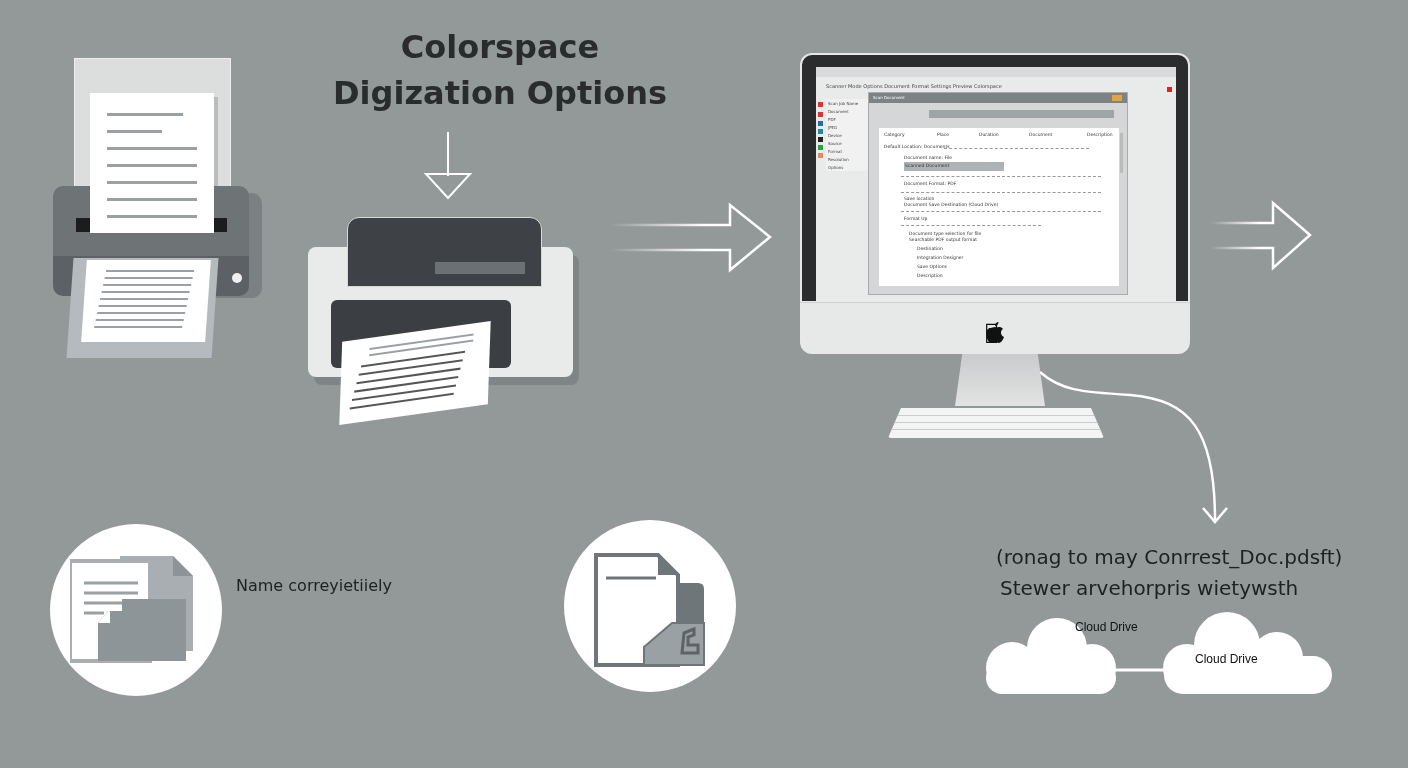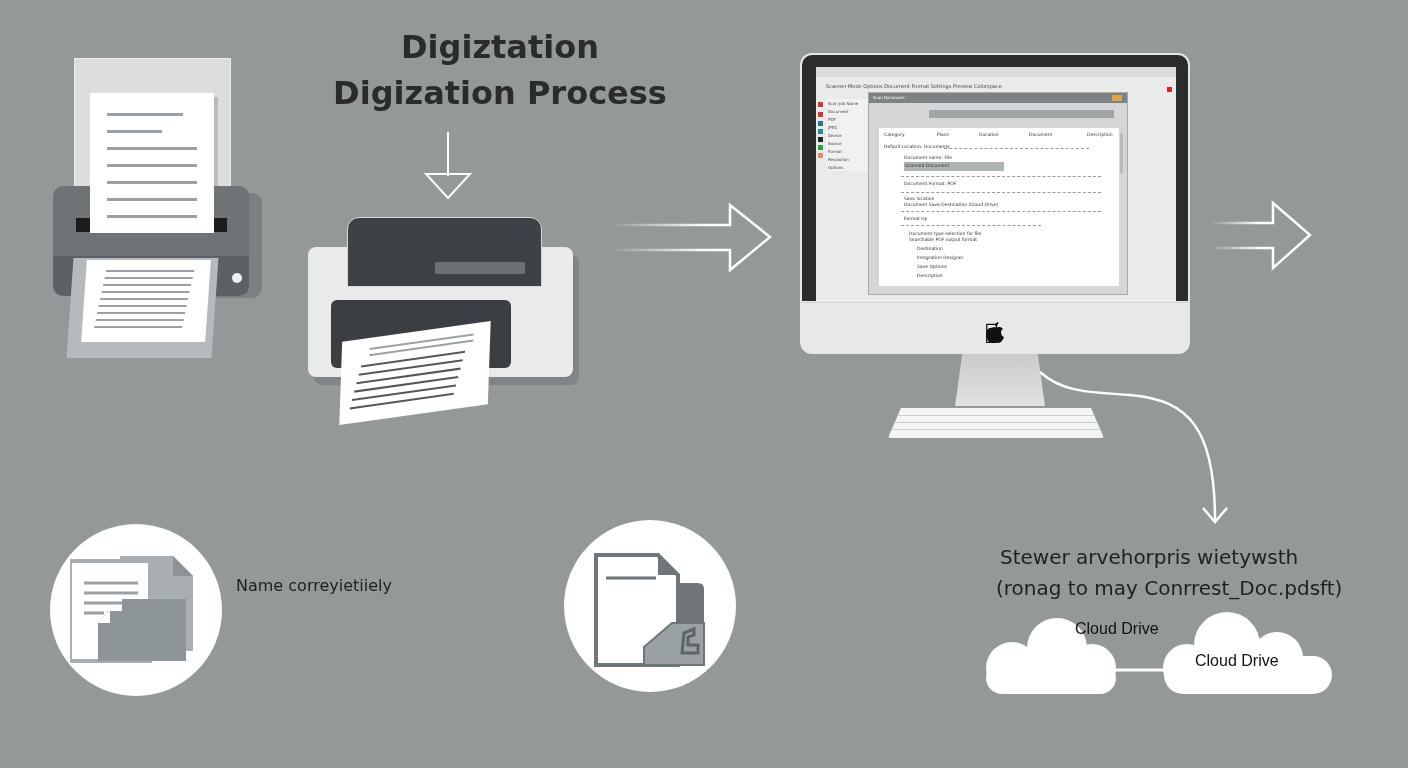--- a/index.html
+++ b/index.html
@@ -80,28 +80,28 @@
   .c1 { left: 50px; top: 524px; }
   .c2 { left: 564px; top: 520px; width:172px; height:172px; }
 
   .caption { position:absolute; font-size:16px; color:#1f2021; line-height:33px; white-space:nowrap; font-family: "DejaVu Sans", sans-serif; }
   .cap1 { left: 236px; top: 569px; }
   .cap2 { left: 743px; top: 569px; }
   .cap3 { left: 996px; top: 542px; font-size:20px; line-height:31px; }
 
   
   .cloud { position:absolute; }
-  .cloud-label { position:absolute; font-size:16px; color:#111; white-space:nowrap; font-family: "Liberation Sans", sans-serif; }
+  .cloud-label { position:absolute; font-size:12px; color:#111; white-space:nowrap; font-family: "Liberation Sans", sans-serif; }
 </style>
 </head>
 <body>
 
 <div class="title">
-  <div class="l1">Digiztation</div>
-  <div class="l2">Digization Process</div>
+  <div class="l1">Colorspace</div>
+  <div class="l2">Digization Options</div>
 </div>
 
 <svg class="abs down-arrow" width="56" height="72" viewBox="0 0 56 72">
   <line x1="28" y1="2" x2="28" y2="46" stroke="#fff" stroke-width="2"></line>
   <polygon points="6,44 50,44 28,68" fill="none" stroke="#fff" stroke-width="2"></polygon>
 </svg>
 
 <div class="abs scanner">
   <div class="paper-back"></div>
   <div class="scanner-shadow"></div>
@@ -283,22 +283,22 @@
     <polygon points="64,2 84,22 64,22" fill="#6f767a"></polygon>
     <line x1="12" y1="25" x2="62" y2="25" stroke="#6f767a" stroke-width="3"></line>
     <polygon points="50,94 78,70 110,70 110,112 50,112" fill="#9aa1a4" stroke="#6f767a" stroke-width="2"></polygon>
     <path d="M90 80 L100 76 L100 82 L94 84 L94 92 L104 92 L104 100 L88 100 Z" fill="none" stroke="#5d6367" stroke-width="3"></path>
   </svg>
 </div>
 <div class="caption cap2">
 </div>
 
 <div class="caption cap3">
+  <div>(ronag to may Conrrest_Doc.pdsft)</div>
   <div style="padding-left:4px;">Stewer arvehorpris wietywsth</div>
-  <div>(ronag to may Conrrest_Doc.pdsft)</div>
 </div>
 
 <svg class="cloud" style="left:972px;top:610px;" width="365" height="90" viewBox="0 0 365 90">
   <line x1="140" y1="60" x2="200" y2="60" stroke="#fff" stroke-width="3"></line>
   <g fill="#fff">
     <circle cx="85" cy="38" r="30"></circle>
     <circle cx="40" cy="58" r="26"></circle>
     <circle cx="120" cy="58" r="24"></circle>
     <rect x="14" y="52" width="130" height="32" rx="16"></rect>
   </g>

